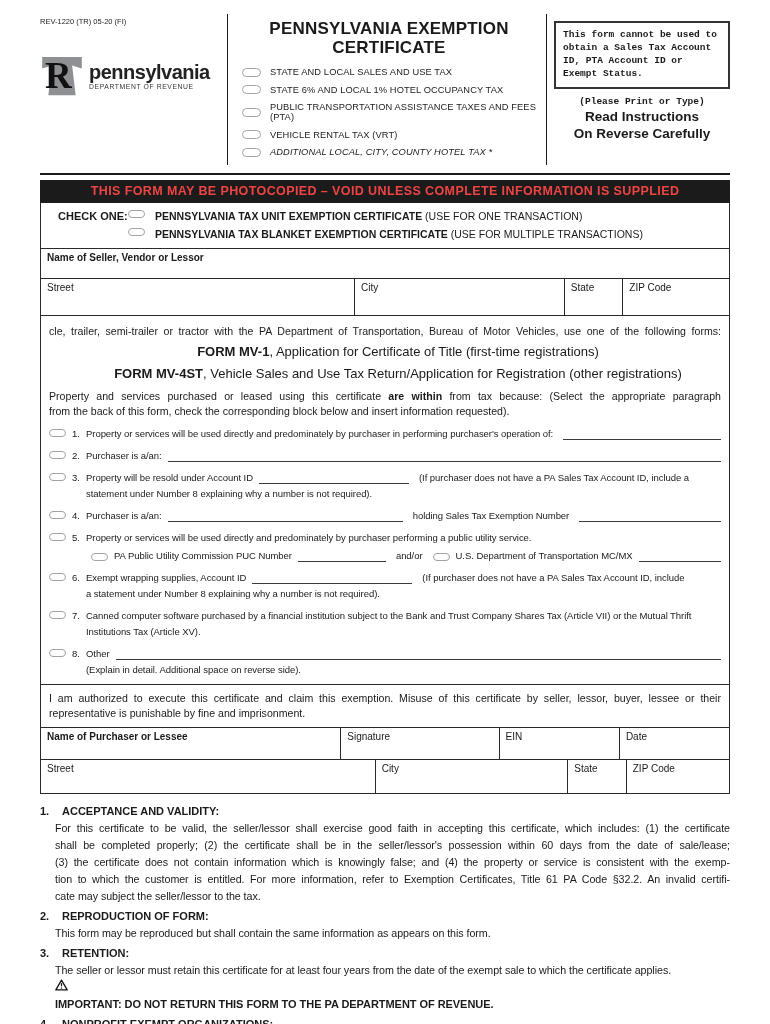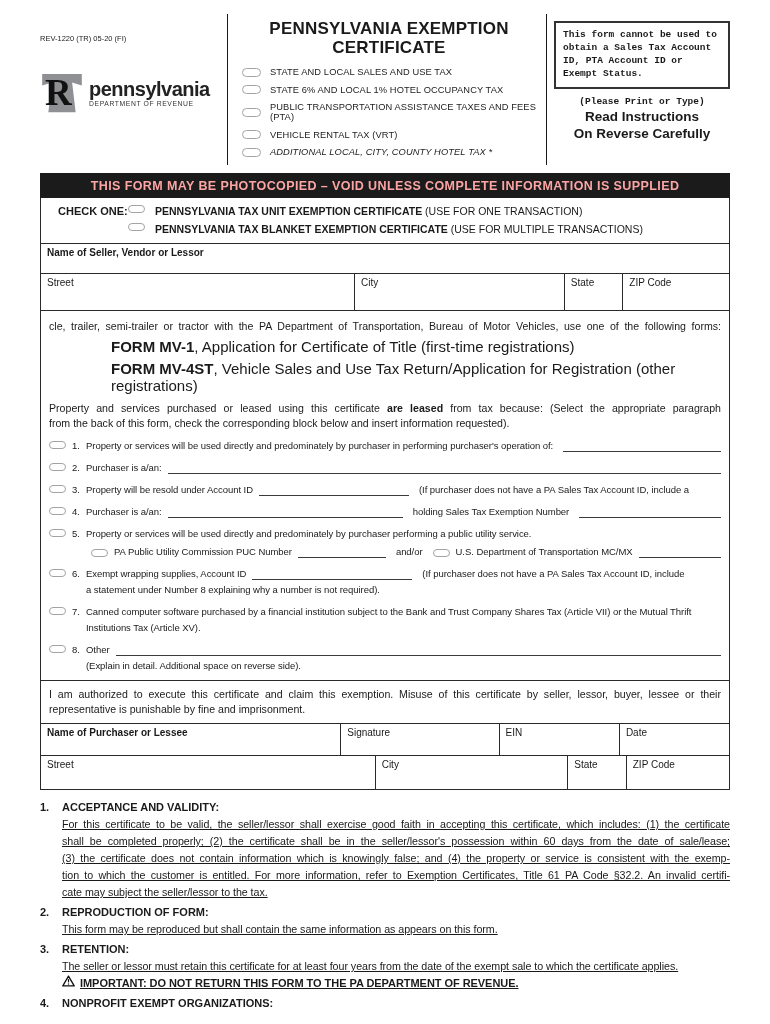--- a/index.html
+++ b/index.html
@@ -2,21 +2,21 @@
 <html><head>
 <meta charset="utf-8">
 <style>
   * { margin:0; padding:0; box-sizing:border-box; }
   html,body { background:#fff; }
   body { font-family:"Liberation Sans", sans-serif; color:#1a1a1a; }
   .page { width:770px; height:1024px; padding:14px 40px 0 40px; overflow:hidden; background:#fff; }
 
   
   .header { display:flex; border-bottom:2.5px solid #1a1a1a; padding-bottom:8px; }
-  .h-left { width:187px; padding-top:3px;margin-top:17px; }
+  .h-left { width:187px; padding-top:3px; }
   .form-number { font-size:7.5px; color:#222; }
   .logo { display:flex; align-items:center; margin-top:28px; }
   .keystone { position:relative; width:44px; height:44px; flex:0 0 auto; }
   .keystone svg { position:absolute; left:0; top:0; }
   .keystone .r-letter { position:absolute; left:5px; top:1px; font-family:"Liberation Serif", serif; font-weight:bold; font-size:37px; line-height:42px; color:#111; }
   .brand-wrap { margin-left:5px; }
   .brand { font-size:20px; font-weight:bold; letter-spacing:-0.5px; color:#222; line-height:20px; }
   .dept { font-size:6.8px; letter-spacing:0.6px; color:#333; margin-top:1px; }
   .h-mid { flex:1; border-left:1.5px solid #1a1a1a; border-right:1.5px solid #1a1a1a; padding:5px 10px 0 14px; }
   .form-title { text-align:center; font-weight:bold; font-size:17px; line-height:19px; letter-spacing:0.2px; }
@@ -27,21 +27,21 @@
   .h-right { width:183px; padding:7px 0 0 7px; }
   .notice-box { border:2px solid #333; padding:5px 7px 7px 7px; font-size:9.5px; font-weight:bold; line-height:13px;font-family:Liberation Mono, monospace; }
   .print-type { text-align:center; font-size:9.5px; font-weight:bold; margin-top:7px;font-family:Liberation Mono, monospace; }
   .read-care { text-align:center; font-size:13.5px; font-weight:bold; line-height:16.5px; margin-top:2px; }
 
   
   .cb { display:inline-block; width:17px; height:8px; border:1.4px solid #a3a3a3; border-radius:5px; background:#fff; flex:0 0 auto; }
   .cb.big { width:19px; height:9px; }
 
   
-  .banner { background:#1b1b1b; color:#fca5a5; text-align:center; font-weight:bold; font-size:12.5px; letter-spacing:0.4px; padding:4px 0 5px 0; }
+  .banner { margin-top:5px; background:#1b1b1b; color:#ef4444; text-align:center; font-weight:bold; font-size:12.5px; letter-spacing:0.4px; padding:4px 0 5px 0; }
 
   
   .formbox { border:1.5px solid #2a2a2a; border-top:none; }
   .sec { border-top:1.5px solid #2a2a2a; }
   .sec:first-child { border-top:none; }
 
   .check-one { padding:7px 8px 8px 8px;margin-left:9px; }
   .co-row { display:flex; align-items:center; margin-bottom:6px; }
   .co-row:last-child { margin-bottom:0; }
   .co-label { font-weight:bold; font-size:11px; width:70px; flex:0 0 auto; }
@@ -52,21 +52,21 @@
 
   .cellrow { display:flex; }
   .cell { padding:3px 6px; font-size:10px; border-left:1.5px solid #2a2a2a; }
   .cell:first-child { border-left:none; }
   .cell .bold { font-weight:bold; }
   .h30 { height:29px; } .h36 { height:36px; } .h32 { height:31px; } .h34 { height:33px; }
 
   .note-sec { padding:8px 8px 4px 8px; }
   .jl { text-align:justify; text-align-last:justify; }
   .bodytxt { font-size:10.6px; line-height:14.5px; }
-  .mv-line { font-size:15px; margin:5px 0 0 62px; line-height:17px; }
+  .mv-line { font-size:13px; margin:5px 0 0 26px; line-height:17px;text-align:center; }
   .intro { margin-top:7px; }
 
   .items { margin-top:4px; }
   .item { display:flex; align-items:flex-start; margin-top:9px; font-size:9.5px; line-height:13px; letter-spacing:-0.05px; }
   .item .cb { margin-top:2px; }
   .item .inum { width:14px; margin-left:6px; flex:0 0 auto; }
   .item .itext { flex:1; }
   .iline { display:flex; align-items:flex-end; }
   .blank { display:inline-block; border-bottom:1px solid #3a3a3a; height:12px; flex:0 0 auto; }
   .grow { flex:1 1 auto; }
@@ -74,22 +74,22 @@
   .gap6 { width:6px; flex:0 0 auto; } .gap10 { width:10px; flex:0 0 auto; }
   .cont { margin-top:3px; }
 
   .auth-sec { padding:6px 8px 7px 8px; }
 
   
   .instructions { padding:6px 0 0 0; }
   .ins { margin-top:3px; }
   .ins-head { display:flex; font-size:11px; font-weight:bold; line-height:17px; }
   .ins-num { width:22px; flex:0 0 auto; }
-  .ins-body { margin-left:22px; font-size:10.7px; line-height:17px; letter-spacing:-0.05px;text-decoration:underline; }
-  .imp { display:flex; align-items:flex-start; font-weight:bold; font-size:11px; }
+  .ins-body { margin-left:15px; font-size:10.7px; line-height:17px; letter-spacing:-0.05px; }
+  .imp { display:flex; align-items:flex-start; font-weight:bold; font-size:11px;flex-direction:column; }
   .warn-ico { margin-right:5px; }
 </style>
 </head>
 <body>
 
 <div class="page">
 
   <div class="header">
     <div class="h-left">
       <div class="form-number">REV-1220 (TR) 05-20 (FI)</div>
@@ -177,21 +177,21 @@
       <div class="cell h36" style="flex:0 0 8.5%"><span>State</span></div>
       <div class="cell h36" style="flex:1"><span>ZIP Code</span></div>
     </div>
 
     <div class="sec note-sec">
       <div class="bodytxt jl">cle, trailer, semi-trailer or tractor with the PA Department of Transportation, Bureau of Motor Vehicles, use one of the following forms:</div>
 
       <div class="mv-line"><b>FORM MV-1</b><span>, Application for Certificate of Title (first-time registrations)</span></div>
       <div class="mv-line"><b>FORM MV-4ST</b><span>, Vehicle Sales and Use Tax Return/Application for Registration (other registrations)</span></div>
 
-      <div class="bodytxt jl intro"><span>Property and services purchased or leased using this certificate </span><b>are leased</b><span> from tax because: (Select the appropriate paragraph</span></div>
+      <div class="bodytxt jl intro"><span>Property and services purchased or leased using this certificate </span><b>are within</b><span> from tax because: (Select the appropriate paragraph</span></div>
       <div class="bodytxt">from the back of this form, check the corresponding block below and insert information requested).</div>
 
       <div class="items">
 
         <div class="item">
           <span class="cb"></span>
           <span class="inum">1.</span>
           <div class="itext iline">
             <span>Property or services will be used directly and predominately by purchaser in performing purchaser's operation of:</span>
             <span class="gap10"></span>
@@ -213,20 +213,21 @@
           <span class="cb"></span>
           <span class="inum">3.</span>
           <div class="itext">
             <div class="iline">
               <span>Property will be resold under Account ID</span>
               <span class="gap6"></span>
               <span class="blank" style="width:150px"></span>
               <span class="gap10"></span>
               <span>(If purchaser does not have a PA Sales Tax Account ID, include a</span>
             </div>
+            <div class="cont">statement under Number 8 explaining why a number is not required).</div>
           </div>
         </div>
 
         <div class="item">
           <span class="cb"></span>
           <span class="inum">4.</span>
           <div class="itext iline">
             <span>Purchaser is a/an:</span>
             <span class="gap6"></span>
             <span class="blank" style="width:235px"></span>

